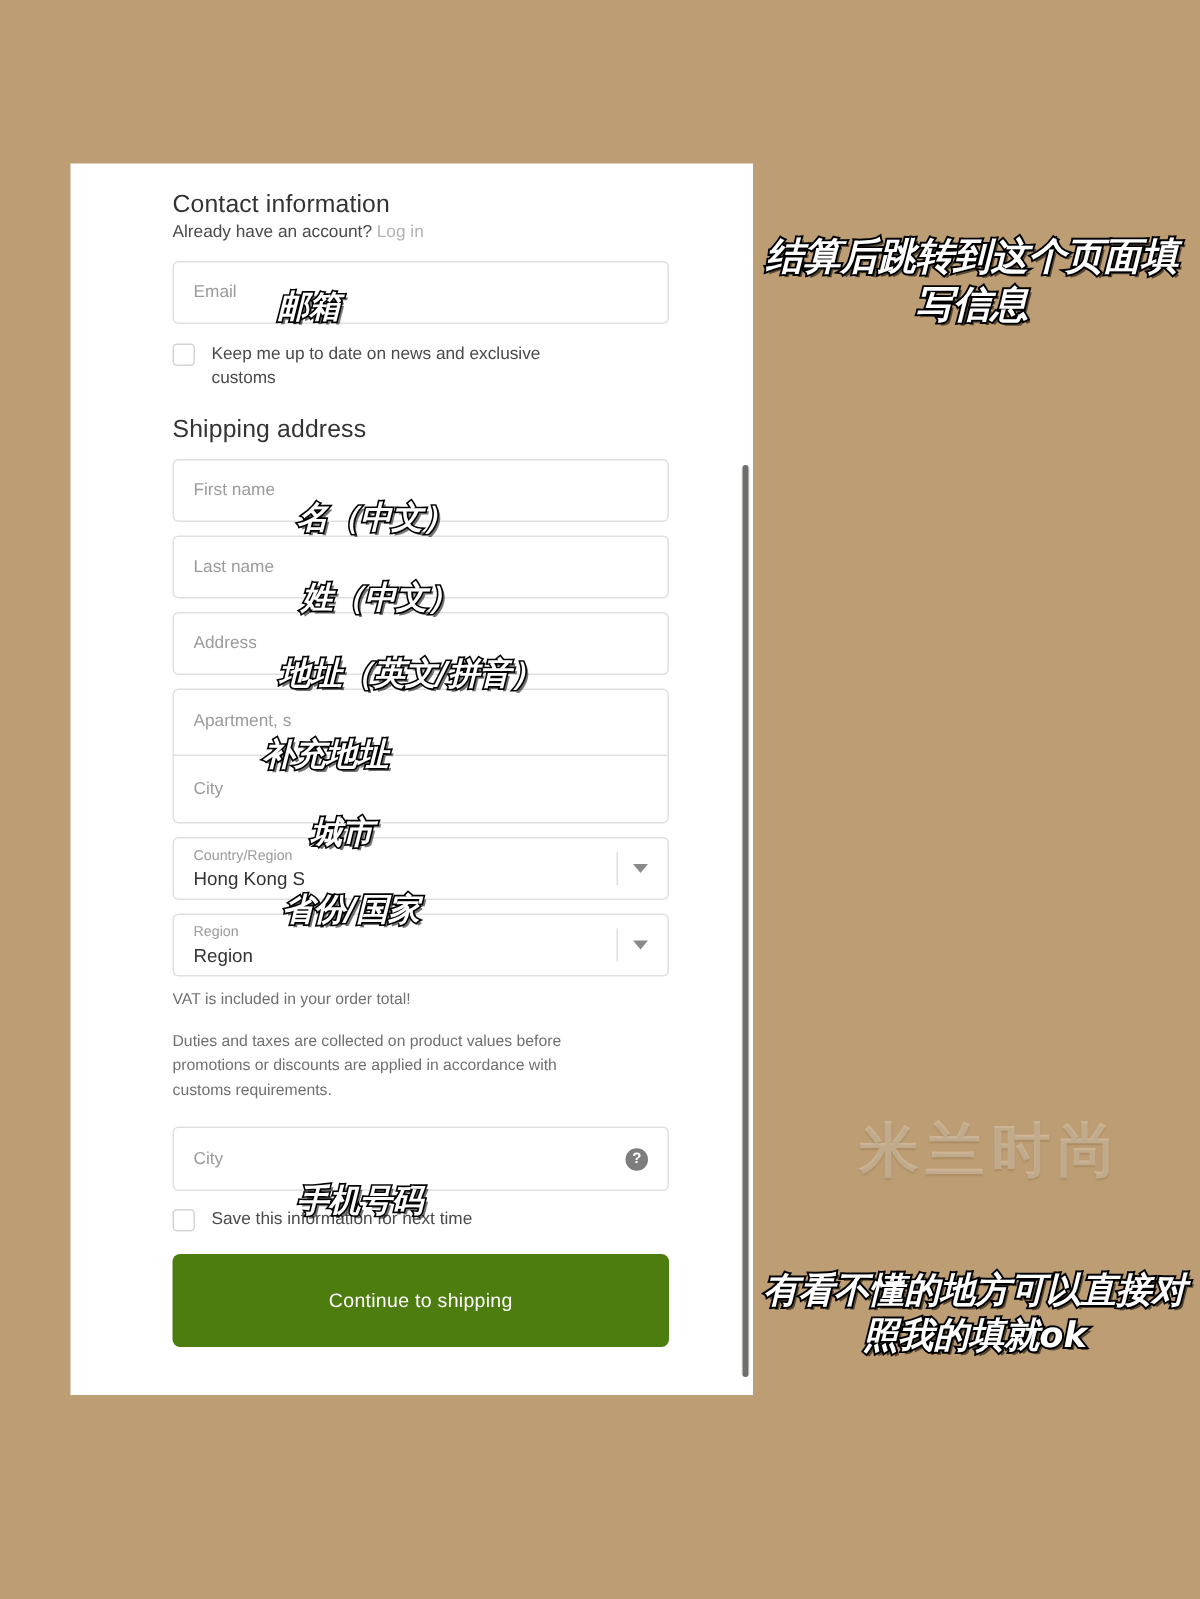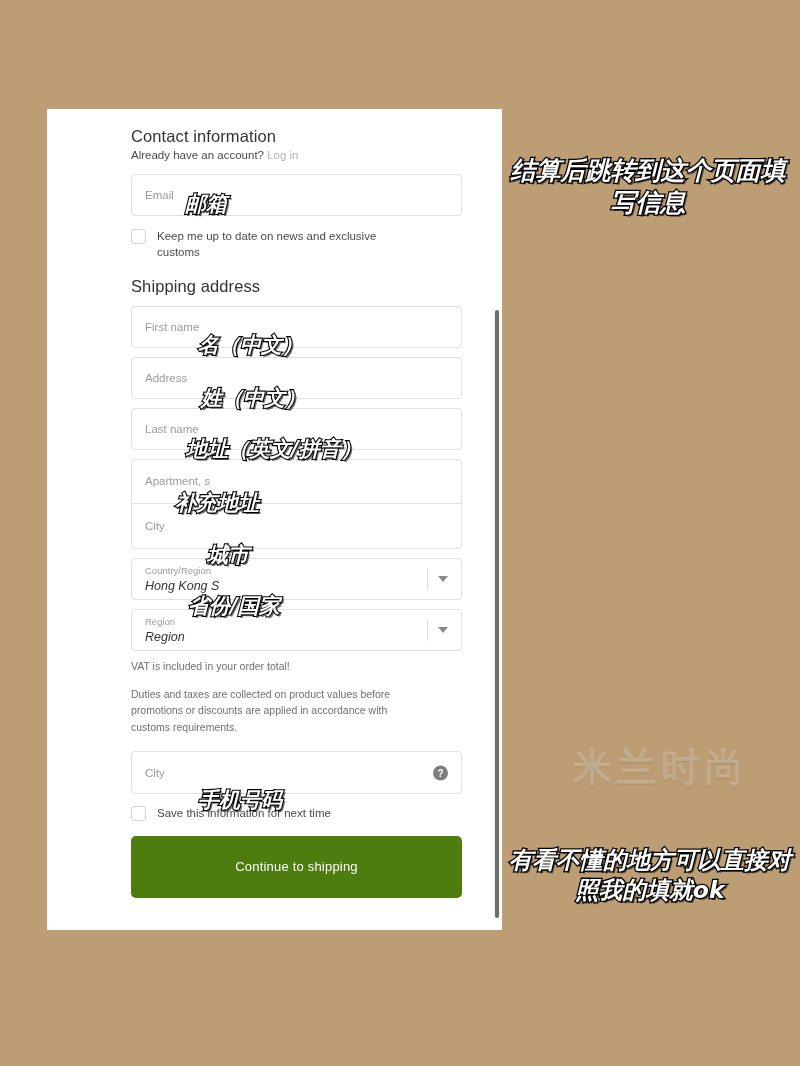--- a/index.html
+++ b/index.html
@@ -22,21 +22,21 @@
     left: 47px;
     top: 109px;
     width: 455px;
     height: 821px;
     background: #ffffff;
     overflow: hidden;
   }
 
   #checkout-inner {
     position: absolute;
-    left: 16px; top: 0;
+    left: 0; top: 0;
     width: 454px;
     padding: 18px 55px 0 68px;
   }
 
   
   .section-title {
     font-size: 16.5px;
     color: #333333;
     font-weight: 400;
     letter-spacing: .1px;
@@ -122,21 +122,20 @@
   }
   .select-field .sel-value {
     position: absolute;
     left: 13px;
     top: 20px;
     font-size: 12.5px;
     color: #333;
     white-space: nowrap;
     overflow: hidden;
     max-width: 160px;
-    font-style: italic;
   }
   .select-field .sel-divider {
     position: absolute;
     right: 33px;
     top: 9px;
     bottom: 9px;
     width: 1px;
     background: #e0e0e0;
   }
   .select-field .caret {
@@ -335,25 +334,25 @@
       <span class="check-label">Keep me up to date on news and exclusive customs</span>
     </div>
 
     <h2 class="section-title" style="margin-bottom:10px;">Shipping address</h2>
 
     <div class="field">
       <span class="ph">First name</span>
     </div>
 
     <div class="field">
+      <span class="ph">Last name</span>
+    </div>
+
+    <div class="field">
       <span class="ph">Address</span>
-    </div>
-
-    <div class="field">
-      <span class="ph">Last name</span>
     </div>
 
     <div class="field-group">
       <div class="sub-field">
         <span class="ph">Apartment, s</span>
       </div>
       <div class="sub-field">
         <span class="ph">City</span>
       </div>
     </div>

